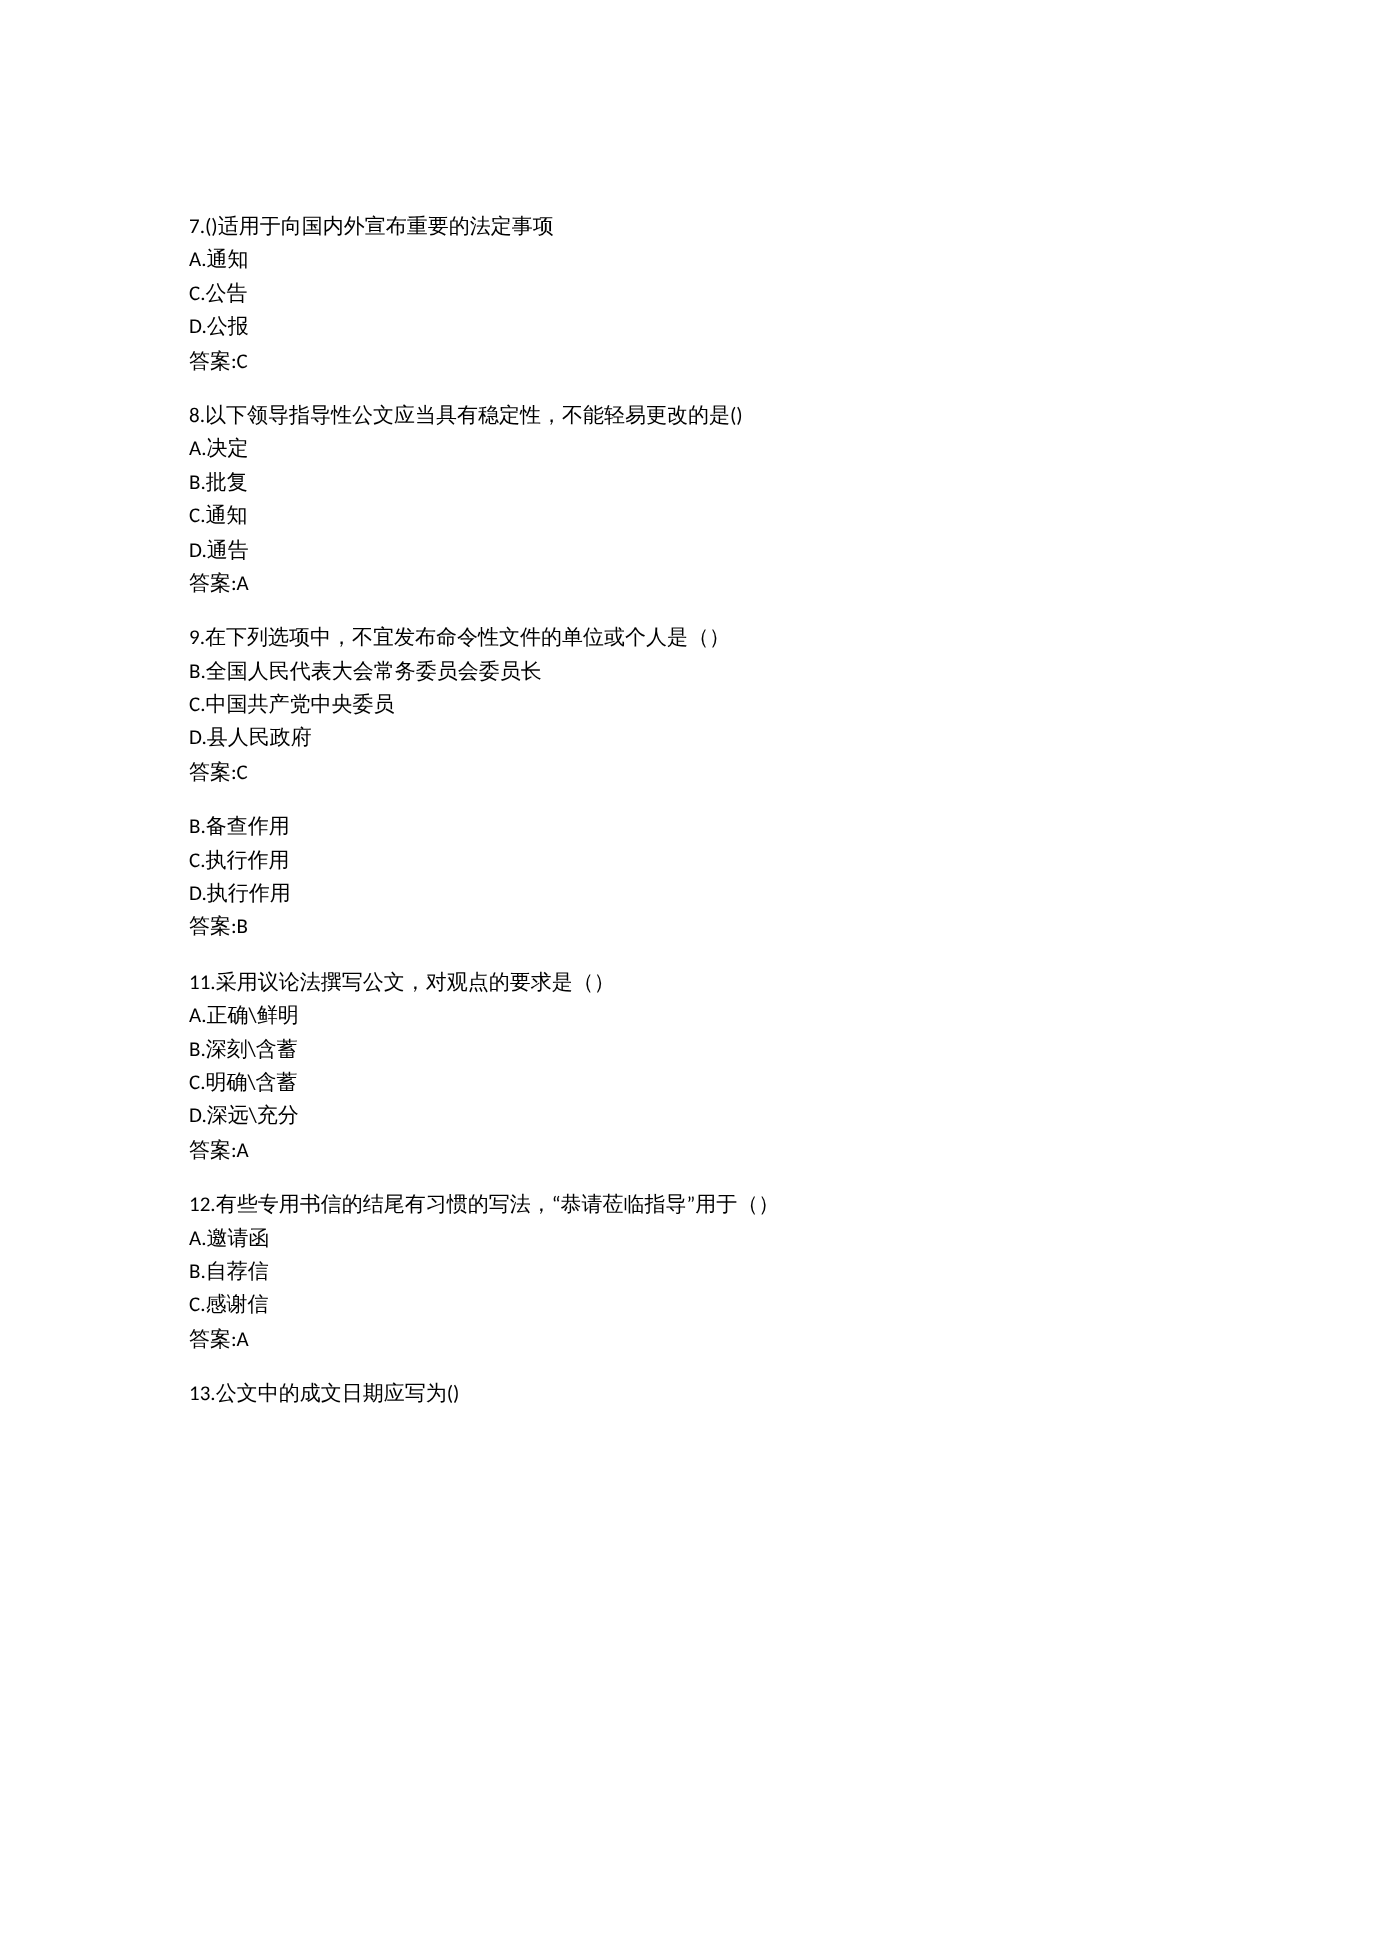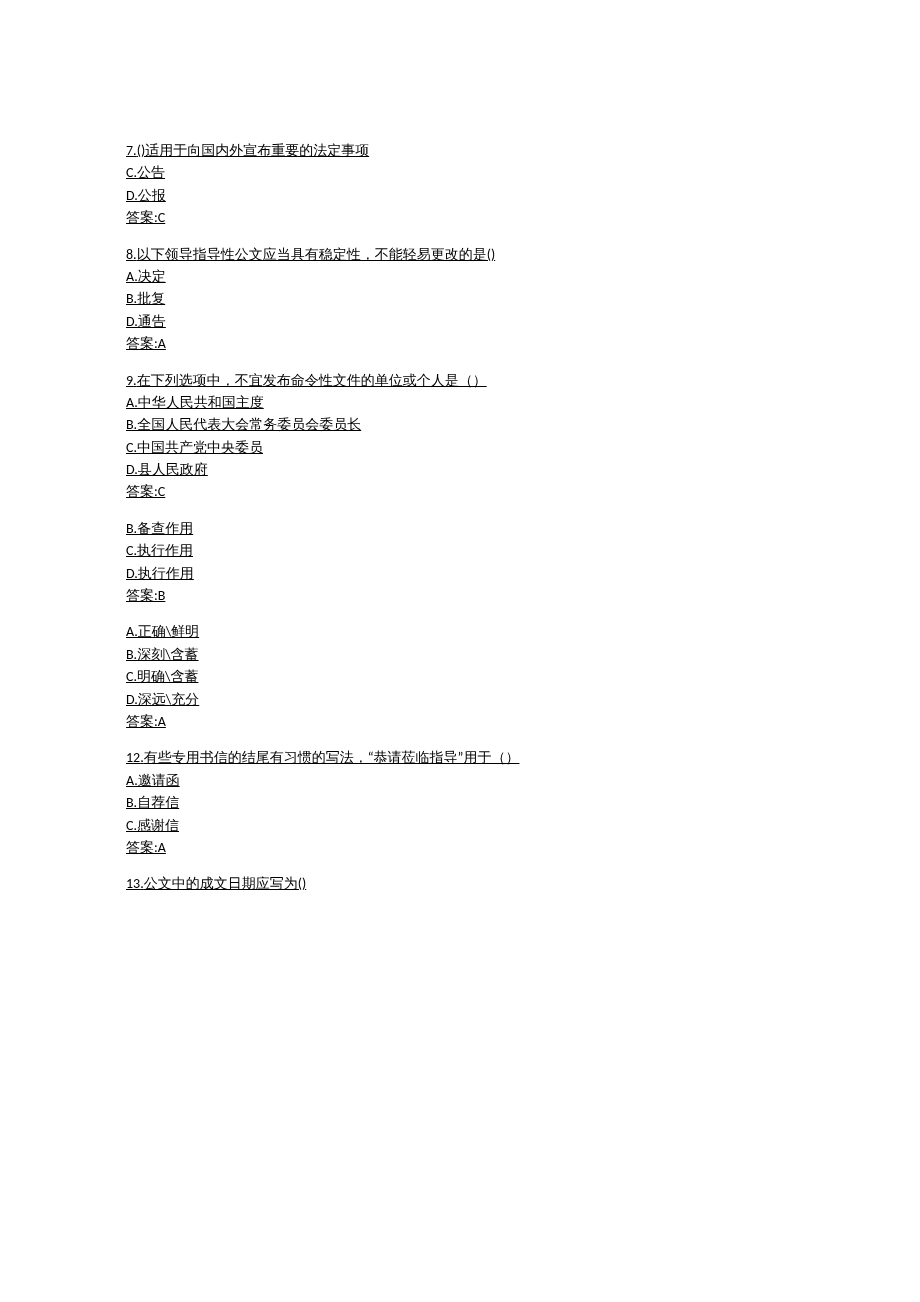--- a/index.html
+++ b/index.html
@@ -13,60 +13,61 @@
     width: 920px;
   }
   .page {
     padding: 140px 126px 40px 126px;
   }
   .question-block {
     margin-bottom: 14px;
   }
   .line {
     white-space: pre-wrap;
-    text-decoration: underline;
   }
 </style>
 </head>
 <body>
 
 <div class="page">
 
   <div class="question-block">
     <div class="line"><span>7</span>.<span>()适用于向国内外宣布重要的法定事项</span></div>
+    <div class="line">A.通知</div>
     <div class="line">C.公告</div>
     <div class="line">D.公报</div>
     <div class="line">答案:C</div>
   </div>
 
   <div class="question-block">
     <div class="line"><span>8</span>.<span>以下领导指导性公文应当具有稳定性，不能轻易更改的是()</span></div>
     <div class="line">A.决定</div>
     <div class="line">B.批复</div>
+    <div class="line">C.通知</div>
     <div class="line">D.通告</div>
     <div class="line">答案:A</div>
   </div>
 
   <div class="question-block">
     <div class="line"><span>9</span>.<span>在下列选项中，不宜发布命令性文件的单位或个人是（）</span></div>
-    <div class="line">A.中华人民共和国主度</div>
     <div class="line">B.全国人民代表大会常务委员会委员长</div>
     <div class="line">C.中国共产党中央委员</div>
     <div class="line">D.县人民政府</div>
     <div class="line">答案:C</div>
   </div>
 
   <div class="question-block">
     <div class="line">B.备查作用</div>
     <div class="line">C.执行作用</div>
     <div class="line">D.执行作用</div>
     <div class="line">答案:B</div>
   </div>
 
   <div class="question-block">
+    <div class="line"><span>11</span>.<span>采用议论法撰写公文，对观点的要求是（）</span></div>
     <div class="line">A.正确\鲜明</div>
     <div class="line">B.深刻\含蓄</div>
     <div class="line">C.明确\含蓄</div>
     <div class="line">D.深远\充分</div>
     <div class="line">答案:A</div>
   </div>
 
   <div class="question-block">
     <div class="line"><span>12</span>.<span>有些专用书信的结尾有习惯的写法，“恭请莅临指导”用于（）</span></div>
     <div class="line">A.邀请函</div>

